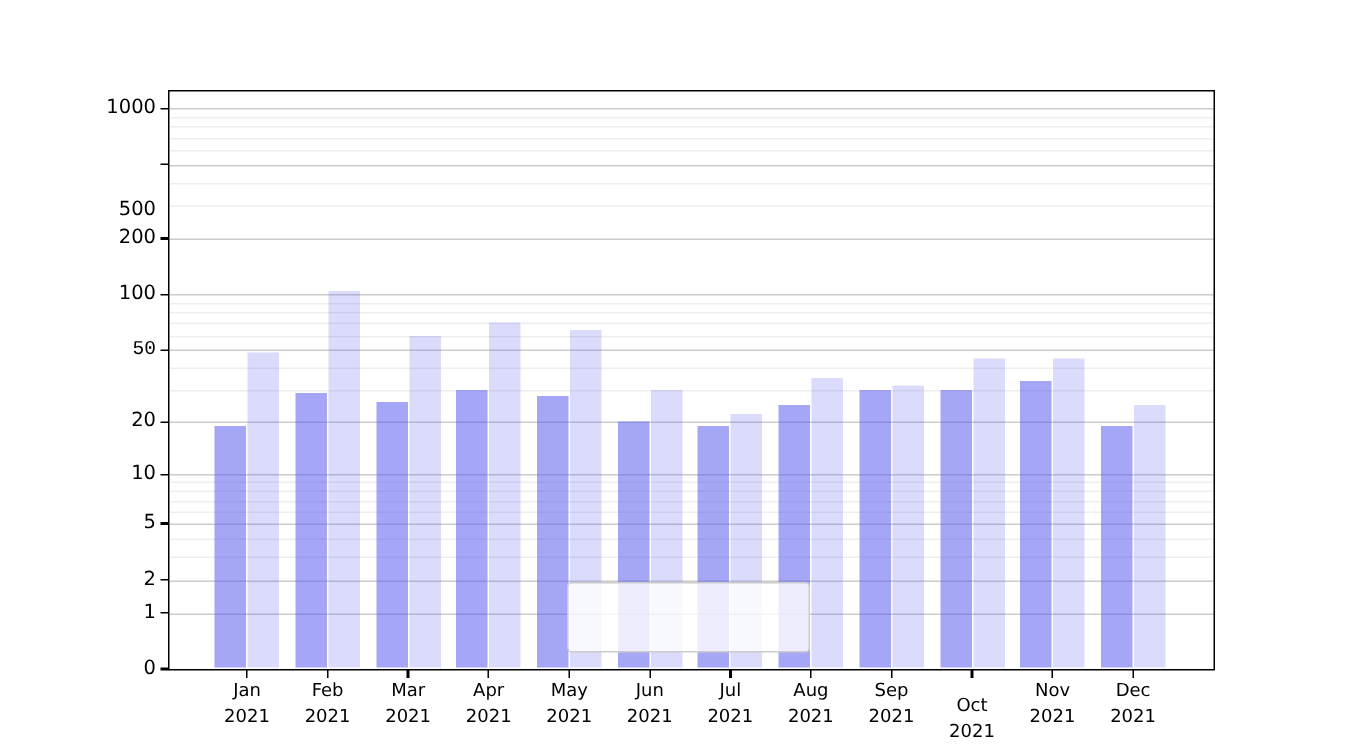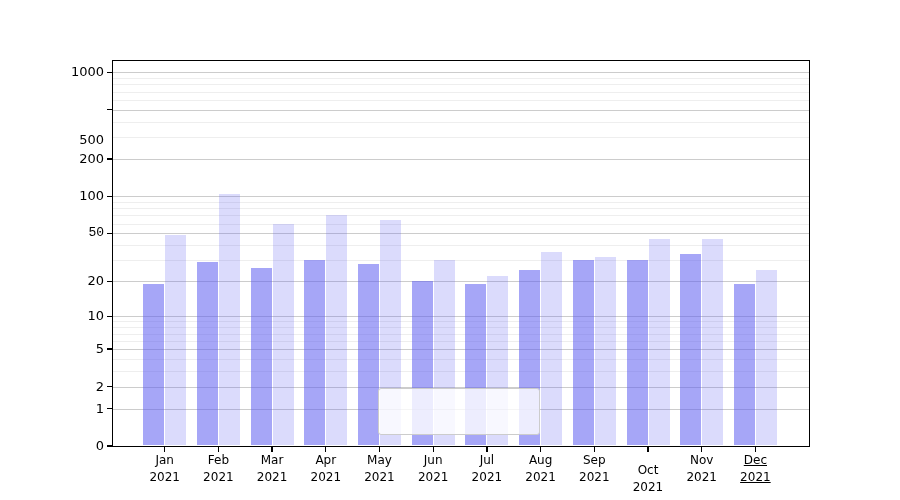--- a/index.html
+++ b/index.html
@@ -166,20 +166,20 @@
       <div class="xtick-label" style="left: 621px; margin-top: 10px;">
         <div>Oct</div>
         <div>2021</div>
       </div>
       <div class="xtick-mark" style="left: 701px;"></div>
       <div class="xtick-label" style="left: 674.7px;">
         <div>Nov</div>
         <div>2021</div>
       </div>
       <div class="xtick-mark" style="left: 754.7px;"></div>
-      <div class="xtick-label" style="left: 728.4px; text-decoration: underline;">
+      <div class="xtick-label" style="left: 728.4px;">
         <div>Dec</div>
         <div>2021</div>
       </div>
     </div>
   <div class="legend">
   </div>
 </div>
 
 </body></html>

